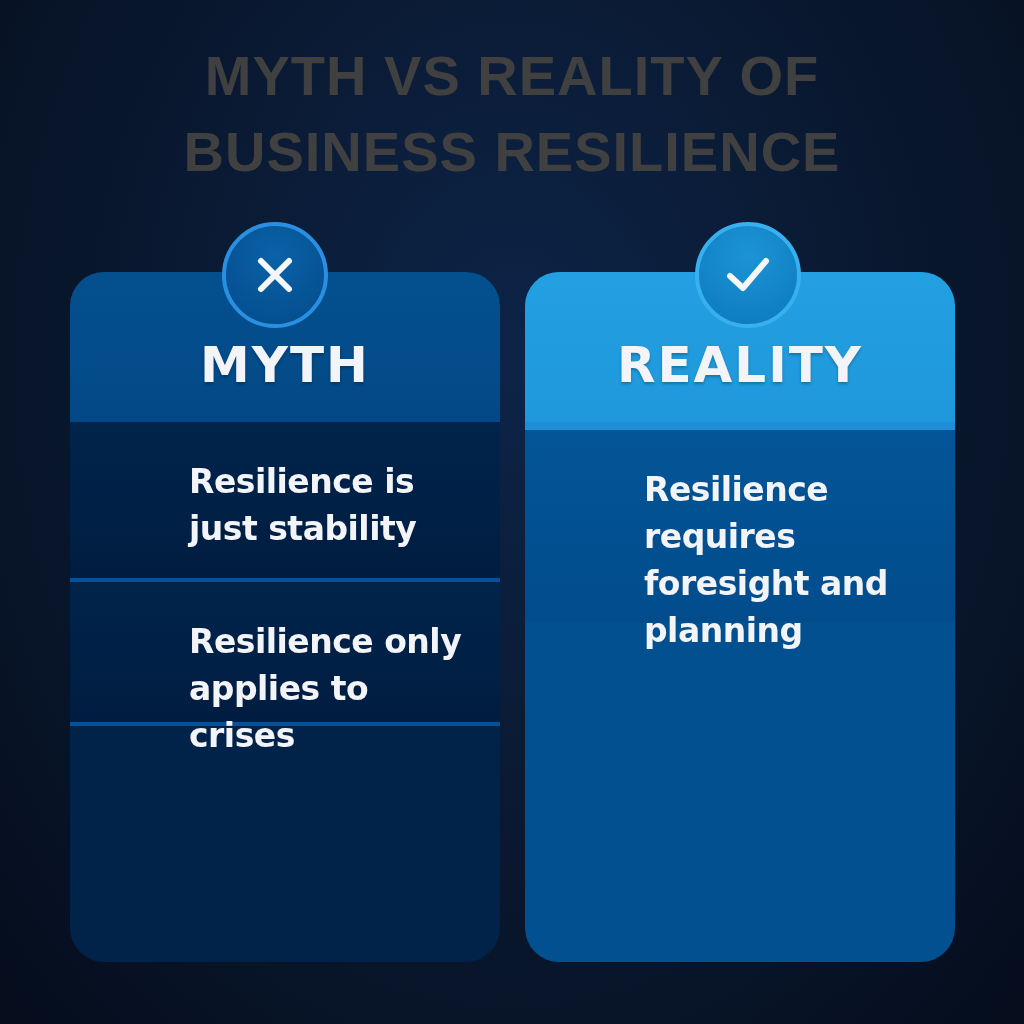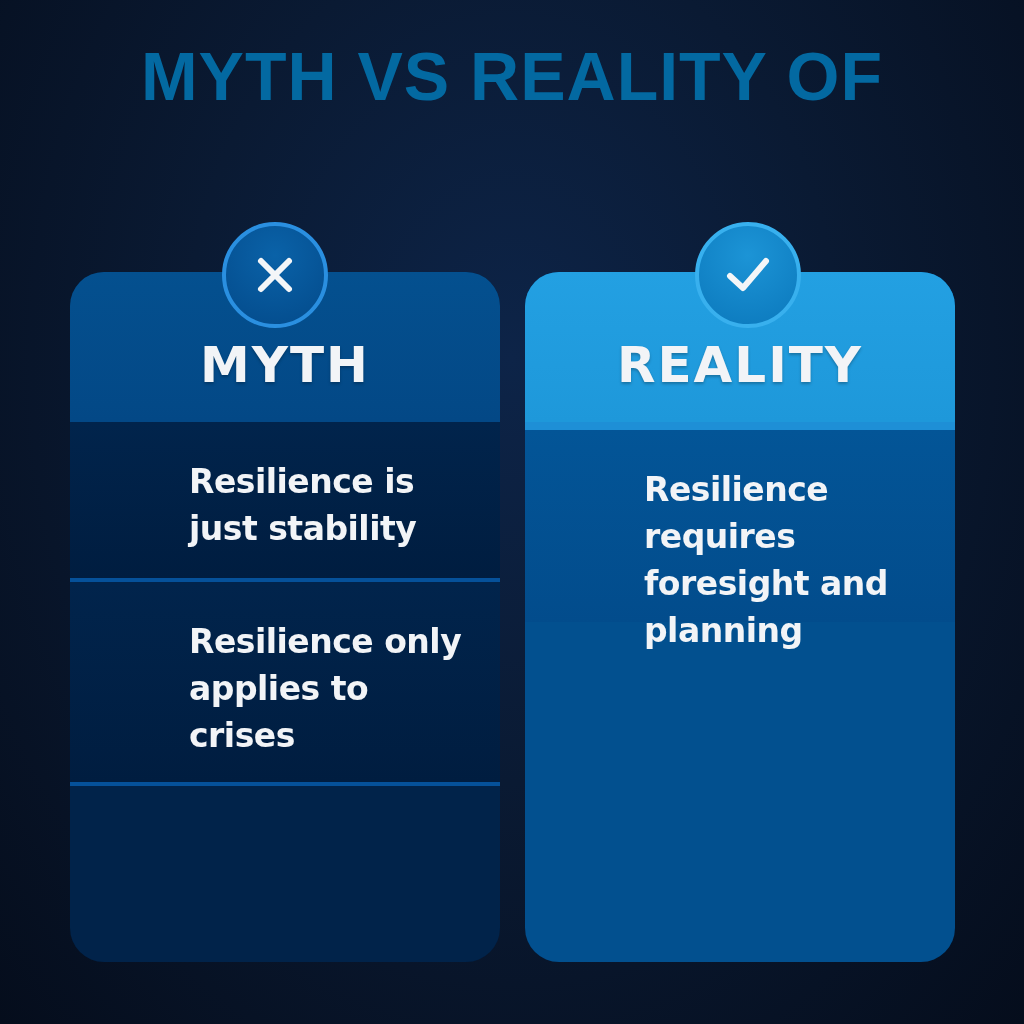--- a/index.html
+++ b/index.html
@@ -8,24 +8,24 @@
     background: radial-gradient(ellipse at 50% 35%, #0d2448 0%, #0a1a33 45%, #050d1c 100%);
     font-family: "DejaVu Sans", "Liberation Sans", sans-serif;
     color: #f4f6f8;
     position: relative;
   }
   .title {
     position: absolute; left: 0; top: 38px; width: 1024px;
     text-align: center;
     font-family: "Liberation Sans", sans-serif;
     font-weight: bold;
-    font-size: 68px;
+    font-size: 56px;
     line-height: 76px;
     letter-spacing: 1px;
-    color: #0369a1;
+    color: #404040;
   }
   .card {
     position: absolute; top: 272px; width: 430px; height: 690px;
     border-radius: 34px; overflow: hidden;
   }
   .card.myth { left: 70px; background: #01234a; }
   .card.reality { left: 525px; background: #02508f; }
   .card-head {
     height: 150px; position: relative;
     display: flex; align-items: flex-end; justify-content: center;
@@ -41,39 +41,40 @@
   .row {
     position: relative;
     padding: 36px 20px 0 119px;
     font-family: "DejaVu Sans", sans-serif; font-weight: bold;
     font-size: 33px; line-height: 47px; color: #f2f4f7;
     letter-spacing: -0.5px;
   }
   .myth .row { background: linear-gradient(180deg, #01244c, #001d40); }
   .reality .row { background: linear-gradient(180deg, #035597, #024c8c); }
   .row.r1 { height: 156px; }
-  .row.r2 { height: 200px; }
+  .row.r2 { height: 140px; }
   .row.r3 { height: 192px; }
   .divider { height: 4px; }
   .myth .divider { background: #05519a; }
   .reality .divider { background: #1e8fd6; }
   .icon-badge {
     position: absolute; width: 106px; height: 106px; border-radius: 50%;
     top: 222px; display: flex; align-items: center; justify-content: center;
     z-index: 5;
   }
   .icon-badge.x { left: 222px; background: radial-gradient(circle at 50% 30%, #0a62a8, #034a8a); border: 4px solid #2a8fe0; }
   .icon-badge.check { left: 695px; background: radial-gradient(circle at 50% 30%, #1c94d6, #0b78bc); border: 4px solid #38b0ee; }
   .icon-badge svg { width: 52px; height: 52px; }
 </style>
 </head>
 <body>
 
 <div class="title">
   <div>MYTH VS REALITY OF</div>
+  <div>BUSINESS RESILIENCE</div>
 </div>
 
 <div class="icon-badge x">
   <svg viewBox="0 0 52 52">
     <path d="M12 12 L40 40 M40 12 L12 40" stroke="#f4f6f8" stroke-width="6" stroke-linecap="round" fill="none"></path>
   </svg>
 </div>
 
 <div class="icon-badge check">
   <svg viewBox="0 0 52 52">

